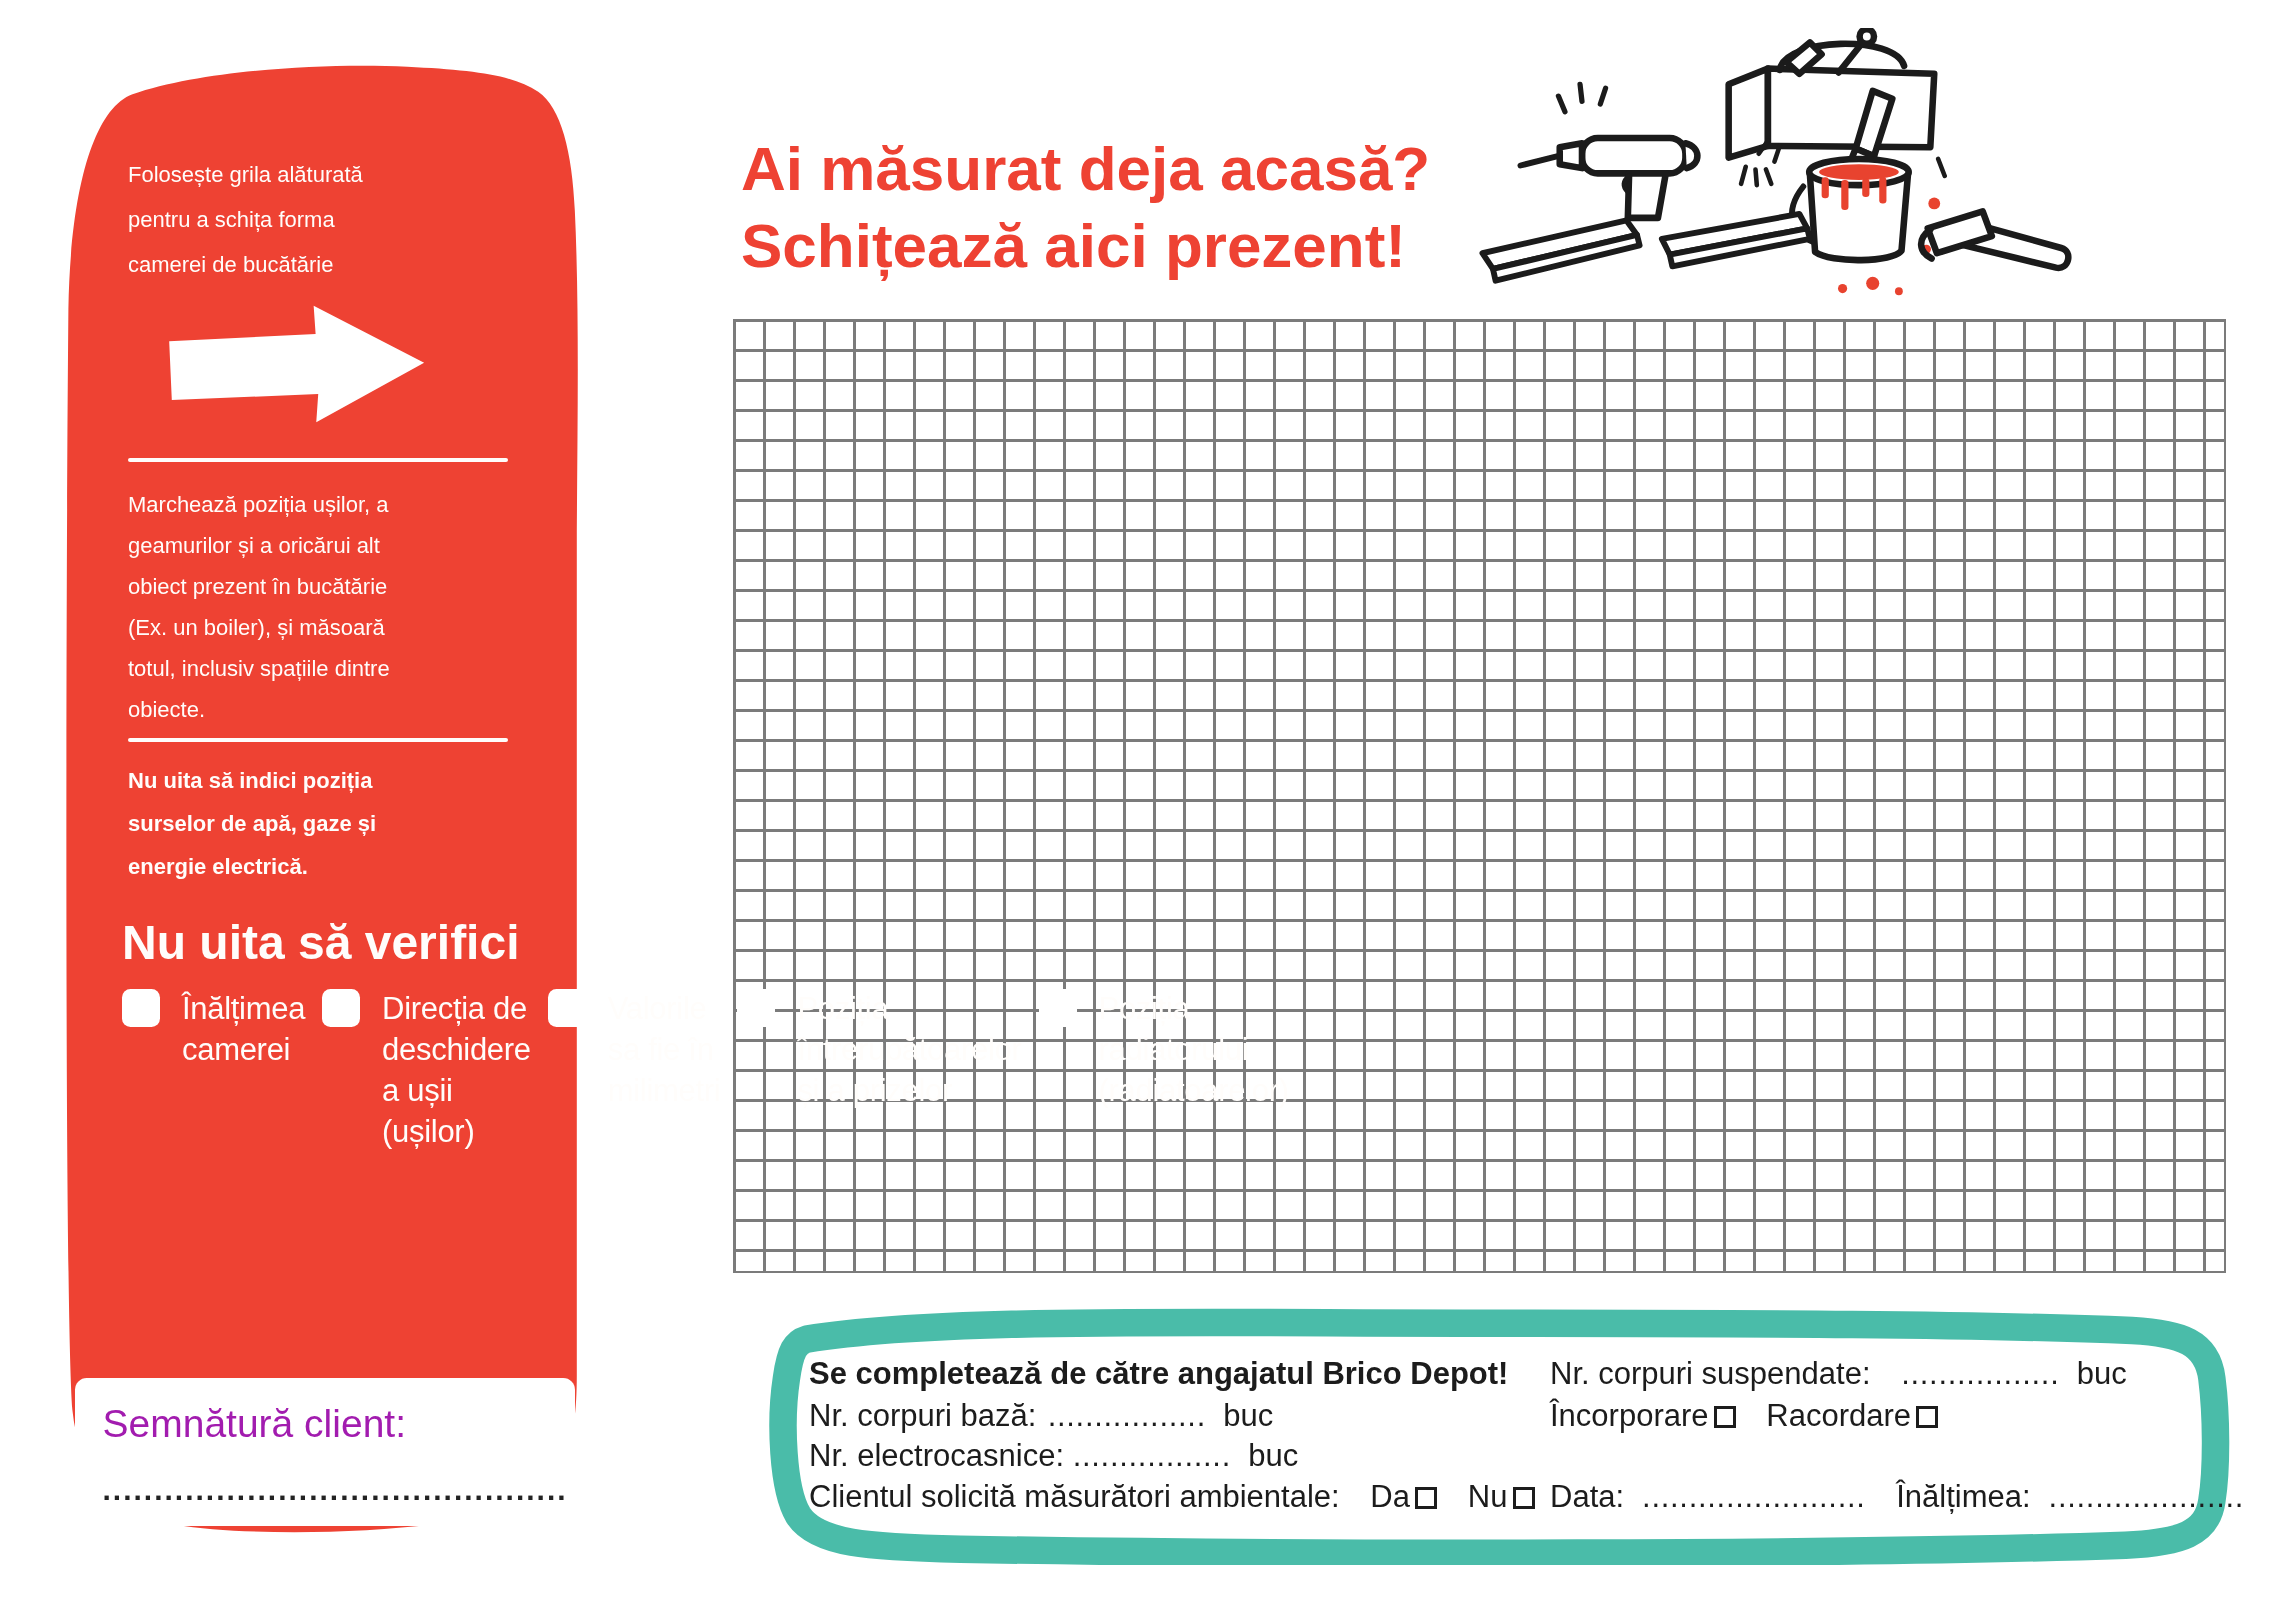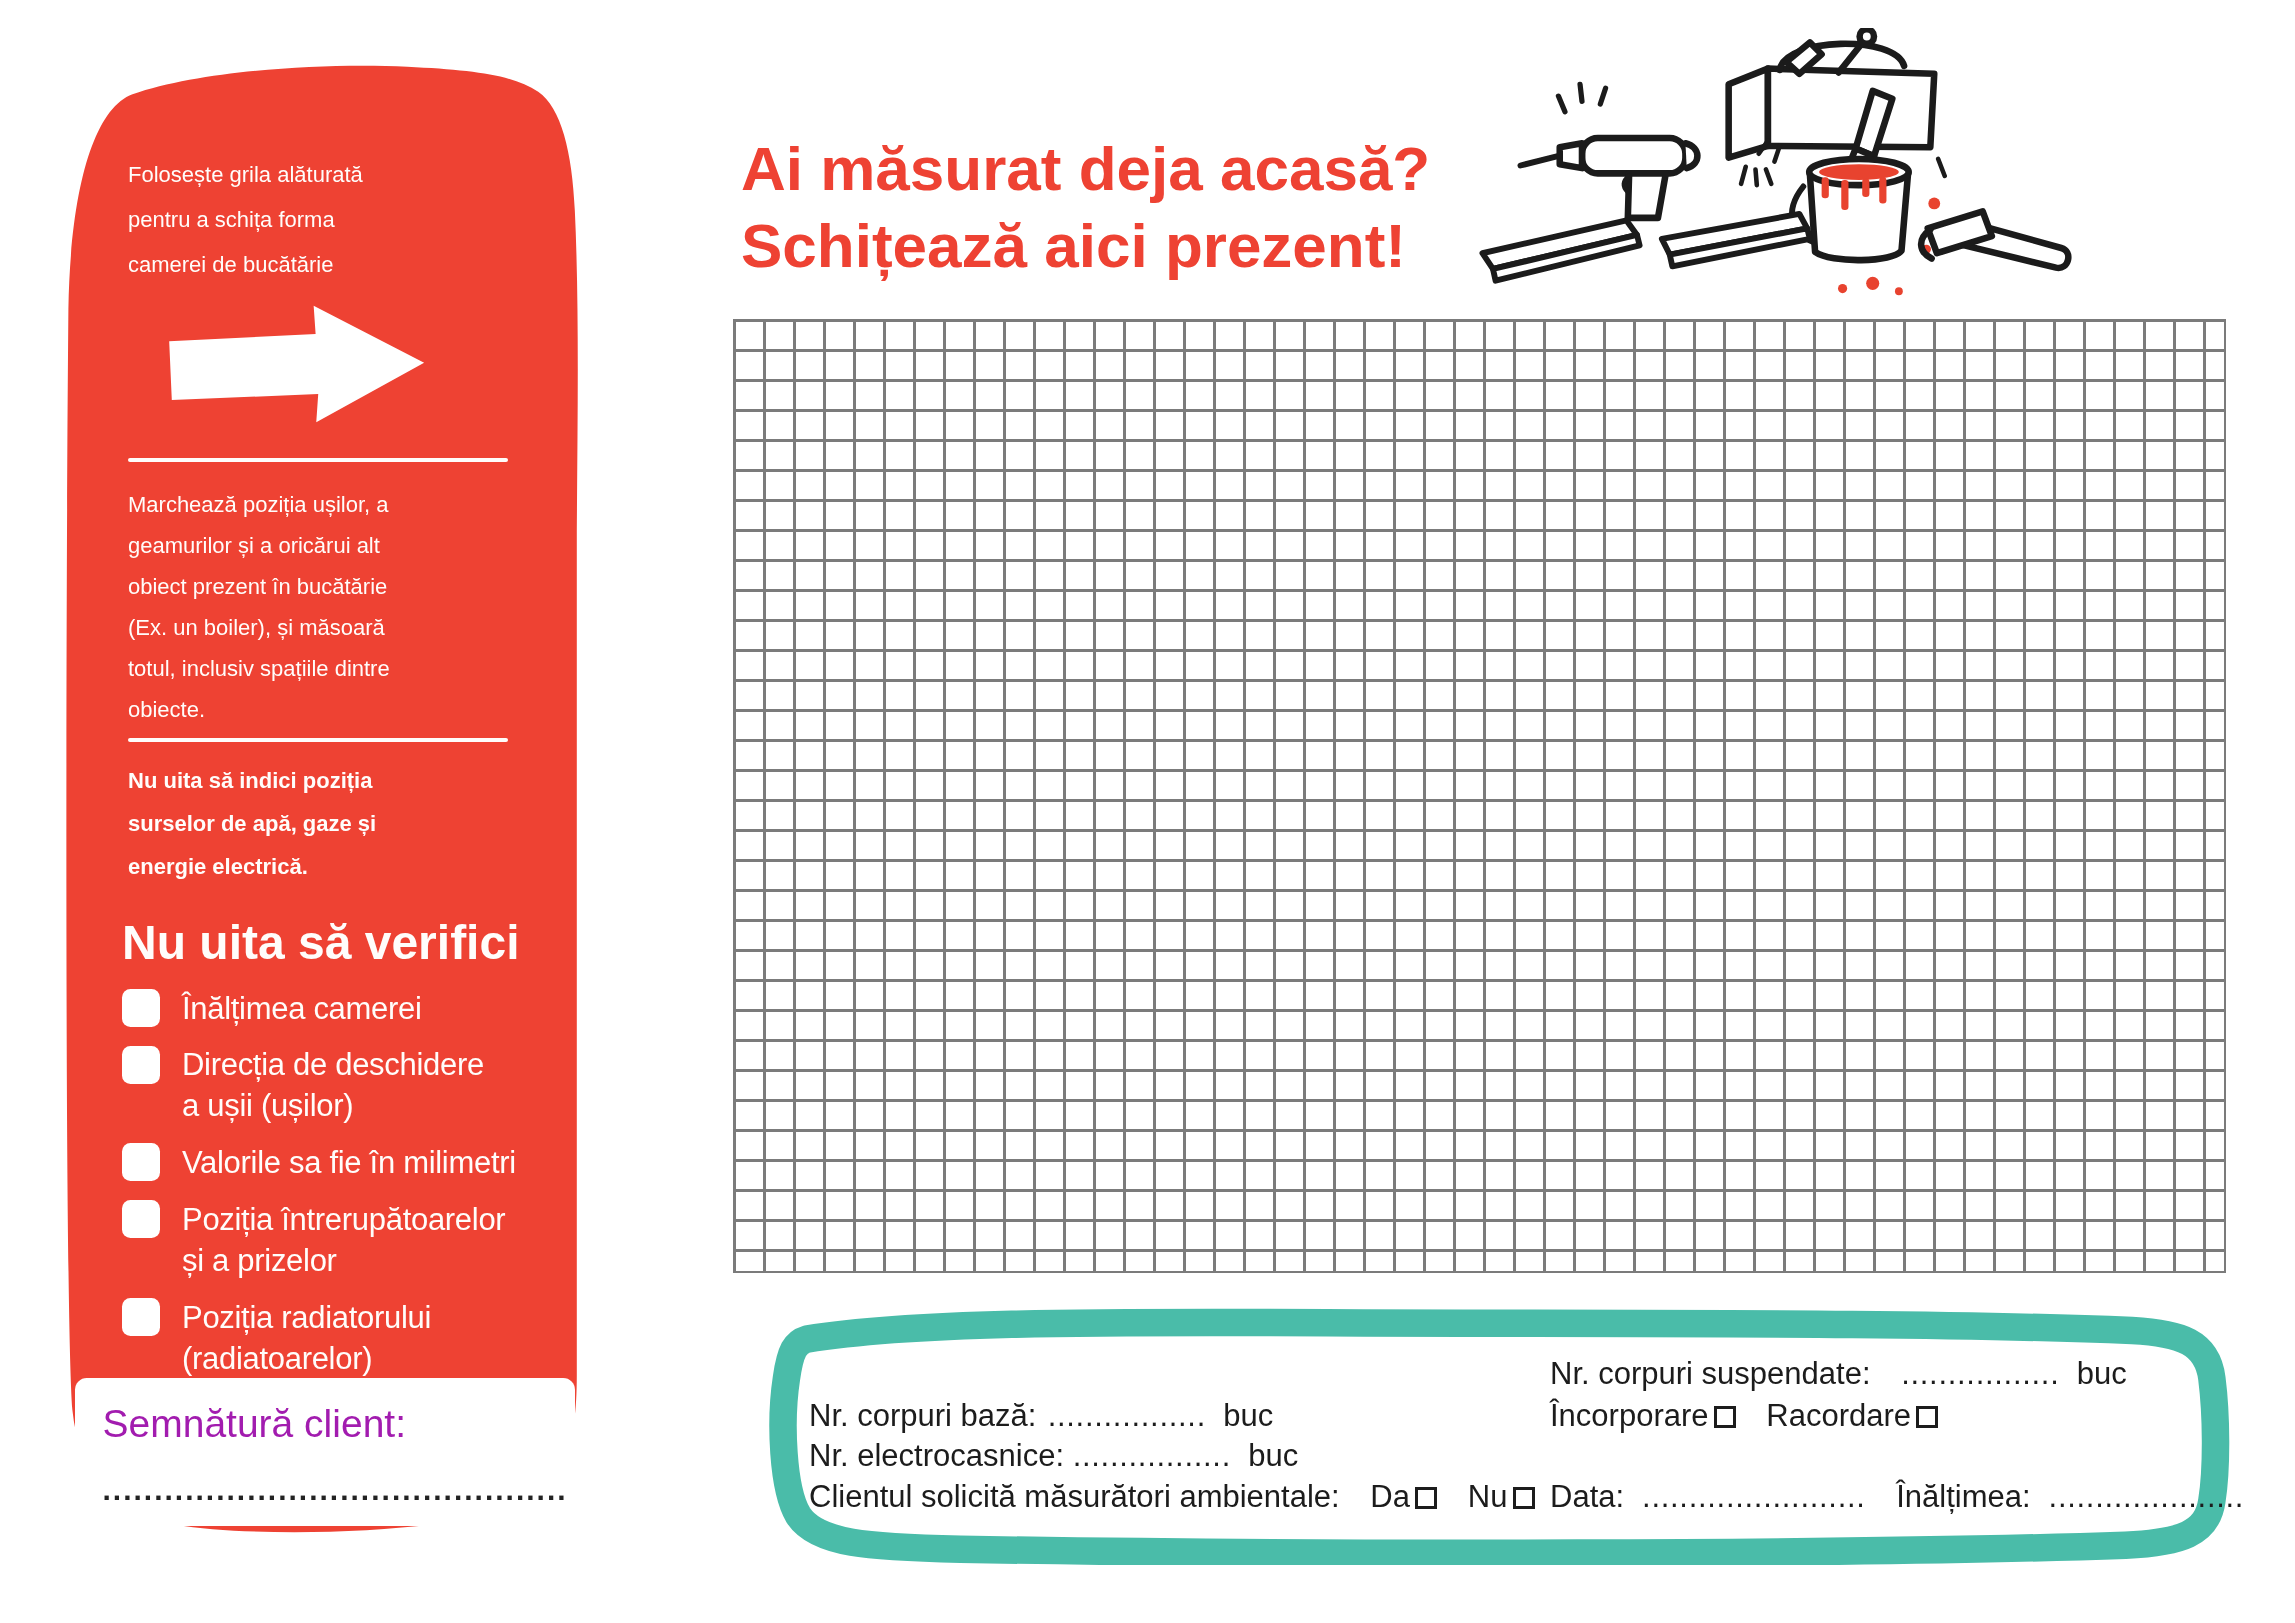--- a/index.html
+++ b/index.html
@@ -22,21 +22,21 @@
   .divider{position:absolute;height:3.9px;background:#fffdfb;z-index:3;border-radius:2px;}
   .divider-1{left:128px;top:458px;width:380px;}
   .divider-2{left:128px;top:738px;width:380px;}
   .arrow-wrap{position:absolute;left:165px;top:298px;width:262px;height:134px;z-index:3;}
   .checklist-title{
     position:absolute;left:122px;top:915px;z-index:3;
     color:#fffdfb;font-size:48px;font-weight:bold;
   }
   .checklist{
     position:absolute;left:122px;top:989px;width:458px;z-index:3;
-    display:flex;flex-direction:column;gap:17px;
+    display:flex;flex-direction:row;gap:17px;
   }
   .check-item{display:flex;align-items:flex-start;gap:22px;}
   .check-box{
     width:38px;height:38px;background:#ffffff;border-radius:8.5px;flex:0 0 auto;
   }
   .check-label{
     color:#fffdfb;font-size:31px;line-height:41px;white-space:pre-line;
     letter-spacing:-0.3px;margin-top:-1.3px;
   }
   .signature-box{
@@ -236,20 +236,21 @@
       C1300,32 1800,28 2130,42
       C2205,46 2245,60 2252,115
       C2259,170 2260,252 2252,302
       C2245,352 2205,366 2120,370
       C1700,384 900,386 340,376
       C200,373 120,368 92,324
       C68,284 64,180 74,115
       C80,72 88,60 105,55 Z"></path>
   </svg>
 
+  <div class="form-line form-heading fl-l0">Se completează de către angajatul Brico Depot!</div>
 
   <div class="form-line fl-l1">
     <span class="lab-fixed">Nr. corpuri bază:</span>
     <span class="dots">.................</span>
     <span>&nbsp;</span><span>buc</span>
   </div>
 
   <div class="form-line fl-l2">
     <span class="lab-fixed">Nr. electrocasnice:</span>
     <span class="dots">.................</span>

